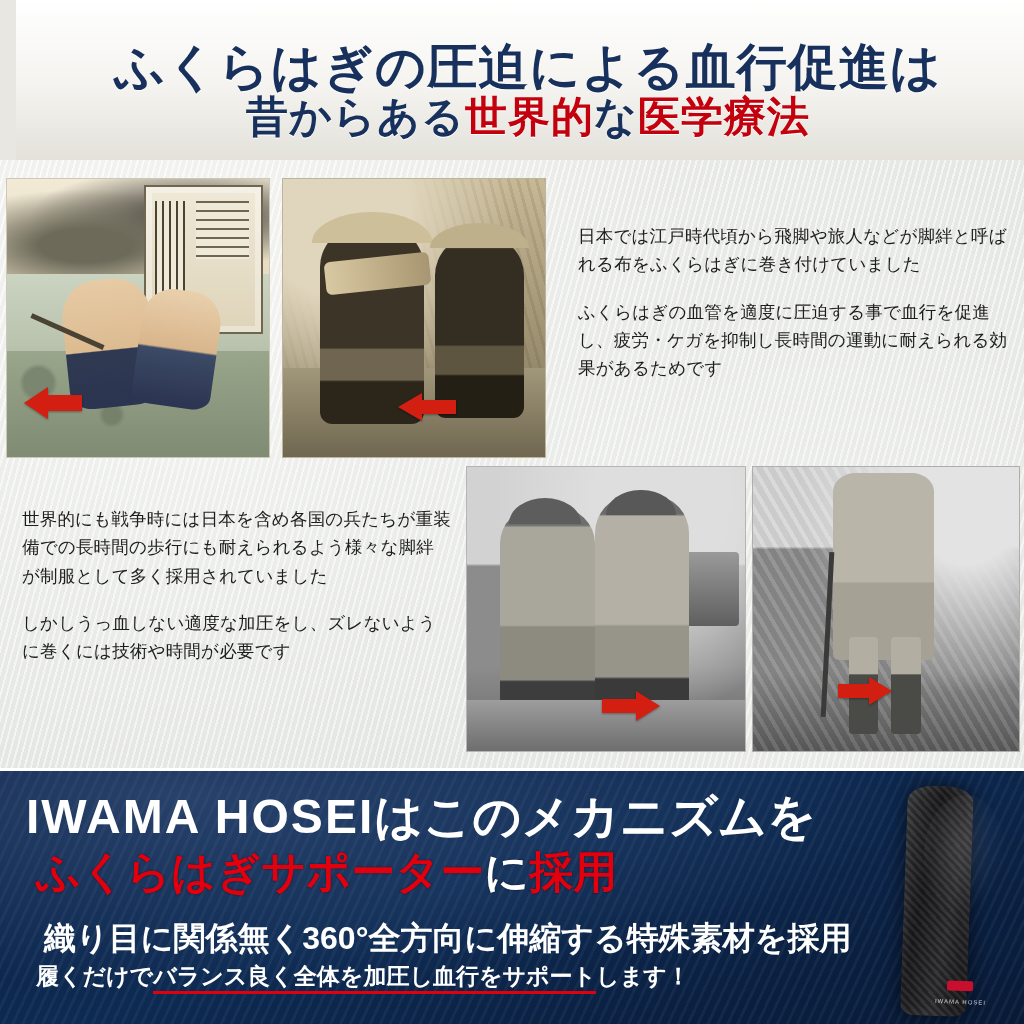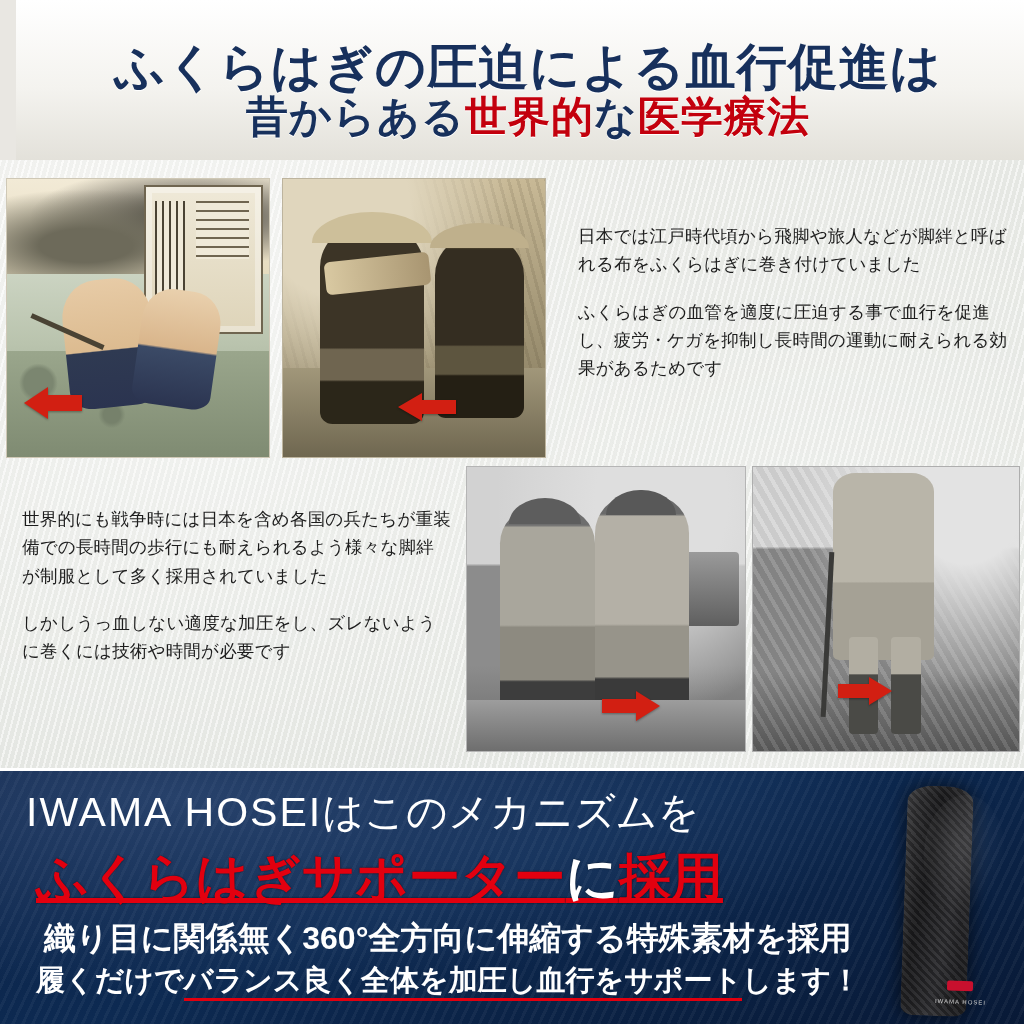--- a/index.html
+++ b/index.html
@@ -167,37 +167,36 @@
     position:absolute;left:0;top:768px;width:1024px;height:256px;
     background:
       radial-gradient(ellipse at 18% 10%, rgba(90,120,170,.35), rgba(0,0,0,0) 60%),
       repeating-linear-gradient(115deg, rgba(255,255,255,.045) 0 3px, rgba(0,0,0,0) 3px 9px),
       linear-gradient(160deg,#0b2144 0%,#0d2a52 45%,#081936 100%);
     border-top:3px solid #ffffff;
     box-sizing:border-box;
   }
   .b-line1{
     position:absolute;left:26px;top:14px;width:820px;white-space:nowrap;
-    font-size:41px;font-weight:normal;color:#ffffff;letter-spacing:0px;
+    font-size:48px;font-weight:bold;color:#ffffff;letter-spacing:0px;
   }
   .b-brand{letter-spacing:2px;}
   .b-line2{
     position:absolute;left:36px;top:72px;width:830px;white-space:nowrap;
-    font-size:52px;font-weight:bold;color:#e2000f;letter-spacing:0px;
+    font-size:44px;font-weight:bold;color:#e2000f;letter-spacing:0px;
     text-shadow:0 0 2px rgba(0,0,0,.6);
-    text-decoration:underline;
   }
   .b-line2 .wht{color:#ffffff;}
   .b-line3{
     position:absolute;left:44px;top:146px;width:830px;white-space:nowrap;
     font-size:32px;font-weight:bold;color:#ffffff;
   }
   .b-line4{
     position:absolute;left:36px;top:190px;width:840px;white-space:nowrap;
-    font-size:29px;font-weight:bold;color:#ffffff;
+    font-size:23px;font-weight:bold;color:#ffffff;
   }
   .u-red{border-bottom:3px solid #e2000f;padding-bottom:2px;}
 
   
   #product-sleeve{
     position:absolute;right:28px;top:786px;width:118px;height:230px;
   }
   #product-sleeve .sleeve{
     position:absolute;left:26px;top:0;width:66px;height:230px;
     background:

